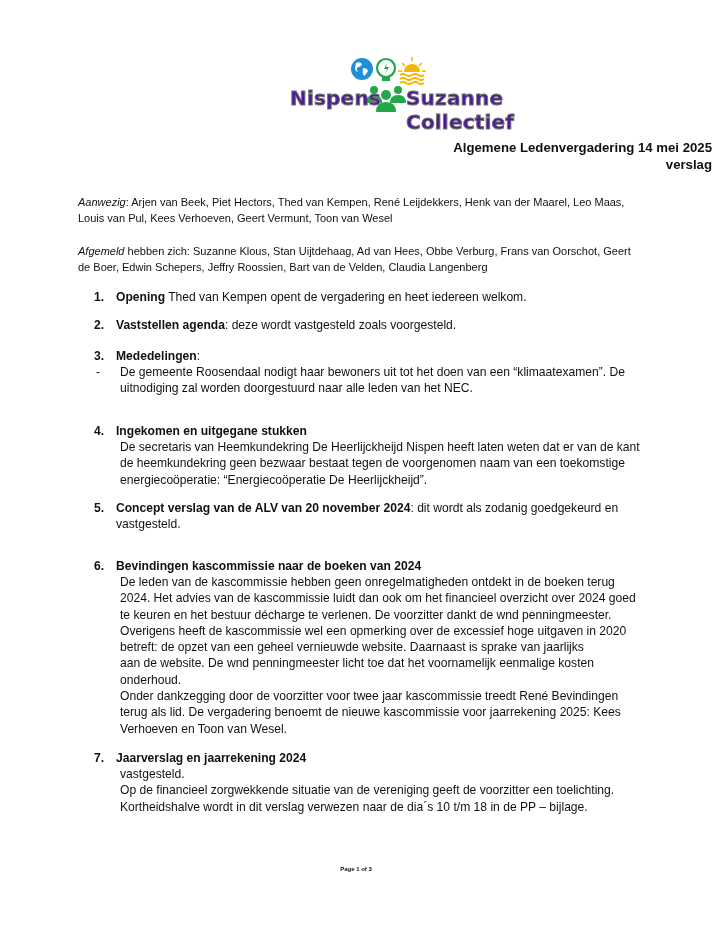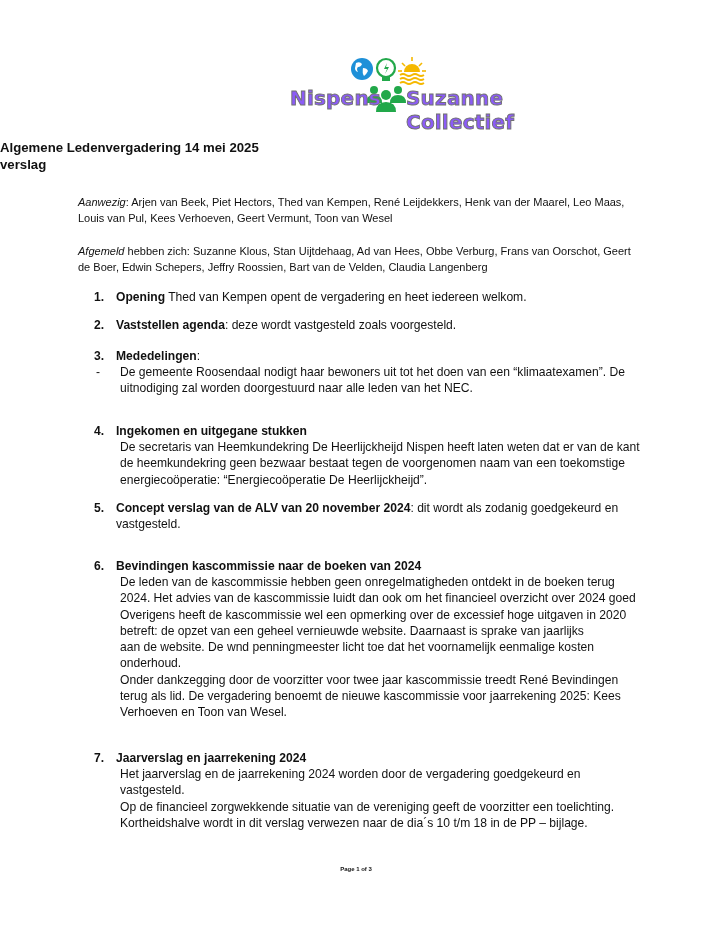--- a/index.html
+++ b/index.html
@@ -2,27 +2,27 @@
 <html><head>
   <meta charset="utf-8">
   <style>
     html, body { margin: 0; padding: 0; background: #ffffff; }
     body { width: 712px; height: 927px; position: relative; overflow: hidden;
       font-family: "Liberation Sans", "DejaVu Sans", sans-serif; color: #111; }
     .page { position: absolute; inset: 0; }
 
     .logo { position: absolute; left: 290px; top: 55px; width: 290px; height: 62px; }
     .logo-text { position: absolute; top: 31px; font-family: "DejaVu Sans", sans-serif;
-      font-size: 20px; color: #8b5cf6; letter-spacing: 0.2px;
+      font-size: 20px; color: #4c1d95; letter-spacing: 0.2px;
       -webkit-text-stroke: 0.9px #707070; font-weight: bold; }
     .logo-left { left: 0; }
     .logo-right { left: 116px; }
     .logo-icons { position: absolute; left: 60px; top: 0; width: 110px; height: 60px; }
 
-    .title { position: absolute; left: 0; right: 0; top: 139px; text-align: left;
+    .title { position: absolute; left: 0; right: 0; top: 139px; text-align: right;
       font-weight: bold; font-size: 13.2px; line-height: 17px; }
 
     .para { position: absolute; left: 78px; width: 560px; font-size: 11px; line-height: 16.3px; }
     .para i { font-style: italic; }
 
     .item { position: absolute; left: 94px; width: 550px; font-size: 12.1px; line-height: 16.3px; }
     .item .num { position: absolute; left: 0; font-weight: bold; }
     .item .head { position: absolute; left: 22px; white-space: nowrap; }
     .item .head b { font-weight: bold; }
     .item .body { position: absolute; left: 26px; width: 524px; }
@@ -116,35 +116,35 @@
     <span class="head"><b>Concept verslag van de ALV van 20 november 2024</b><span>: dit wordt als zodanig goedgekeurd en</span></span>
     <div class="body" style="top:16px; left:22px;">vastgesteld.</div>
   </div>
 
   <div class="item" style="top:558px;">
     <span class="num">6.</span>
     <span class="head"><b>Bevindingen kascommissie naar de boeken van 2024</b></span>
     <div class="body" style="top:16px;">
       <div>De leden van de kascommissie hebben geen onregelmatigheden ontdekt in de boeken terug</div>
       <div>2024. Het advies van de kascommissie luidt dan ook om het financieel overzicht over 2024 goed</div>
+      <div>te keuren en het bestuur décharge te verlenen. De voorzitter dankt de wnd penningmeester.</div>
       <div>Overigens heeft de kascommissie wel een opmerking over de excessief hoge uitgaven in 2020</div>
       <div>betreft: de opzet van een geheel vernieuwde website. Daarnaast is sprake van jaarlijks</div>
       <div>aan de website. De wnd penningmeester licht toe dat het voornamelijk eenmalige kosten</div>
       <div>onderhoud.</div>
       <div>Onder dankzegging door de voorzitter voor twee jaar kascommissie treedt René Bevindingen</div>
       <div>terug als lid. De vergadering benoemt de nieuwe kascommissie voor jaarrekening 2025: Kees</div>
       <div>Verhoeven en Toon van Wesel.</div>
     </div>
   </div>
 
   <div class="item" style="top:750px;">
     <span class="num">7.</span>
     <span class="head"><b>Jaarverslag en jaarrekening 2024</b></span>
     <div class="body" style="top:16px;">
-      <div>Het jaarverslag en de jaarrekening 2024 worden door de vergadering goedgekeurd en</div>
       <div>vastgesteld.</div>
       <div>Op de financieel zorgwekkende situatie van de vereniging geeft de voorzitter een toelichting.</div>
       <div>Kortheidshalve wordt in dit verslag verwezen naar de dia´s 10 t/m 18 in de PP – bijlage.</div>
     </div>
   </div>
 
   <div class="footer">Page 1 of 3</div>
 </div>
 
 </body></html>

